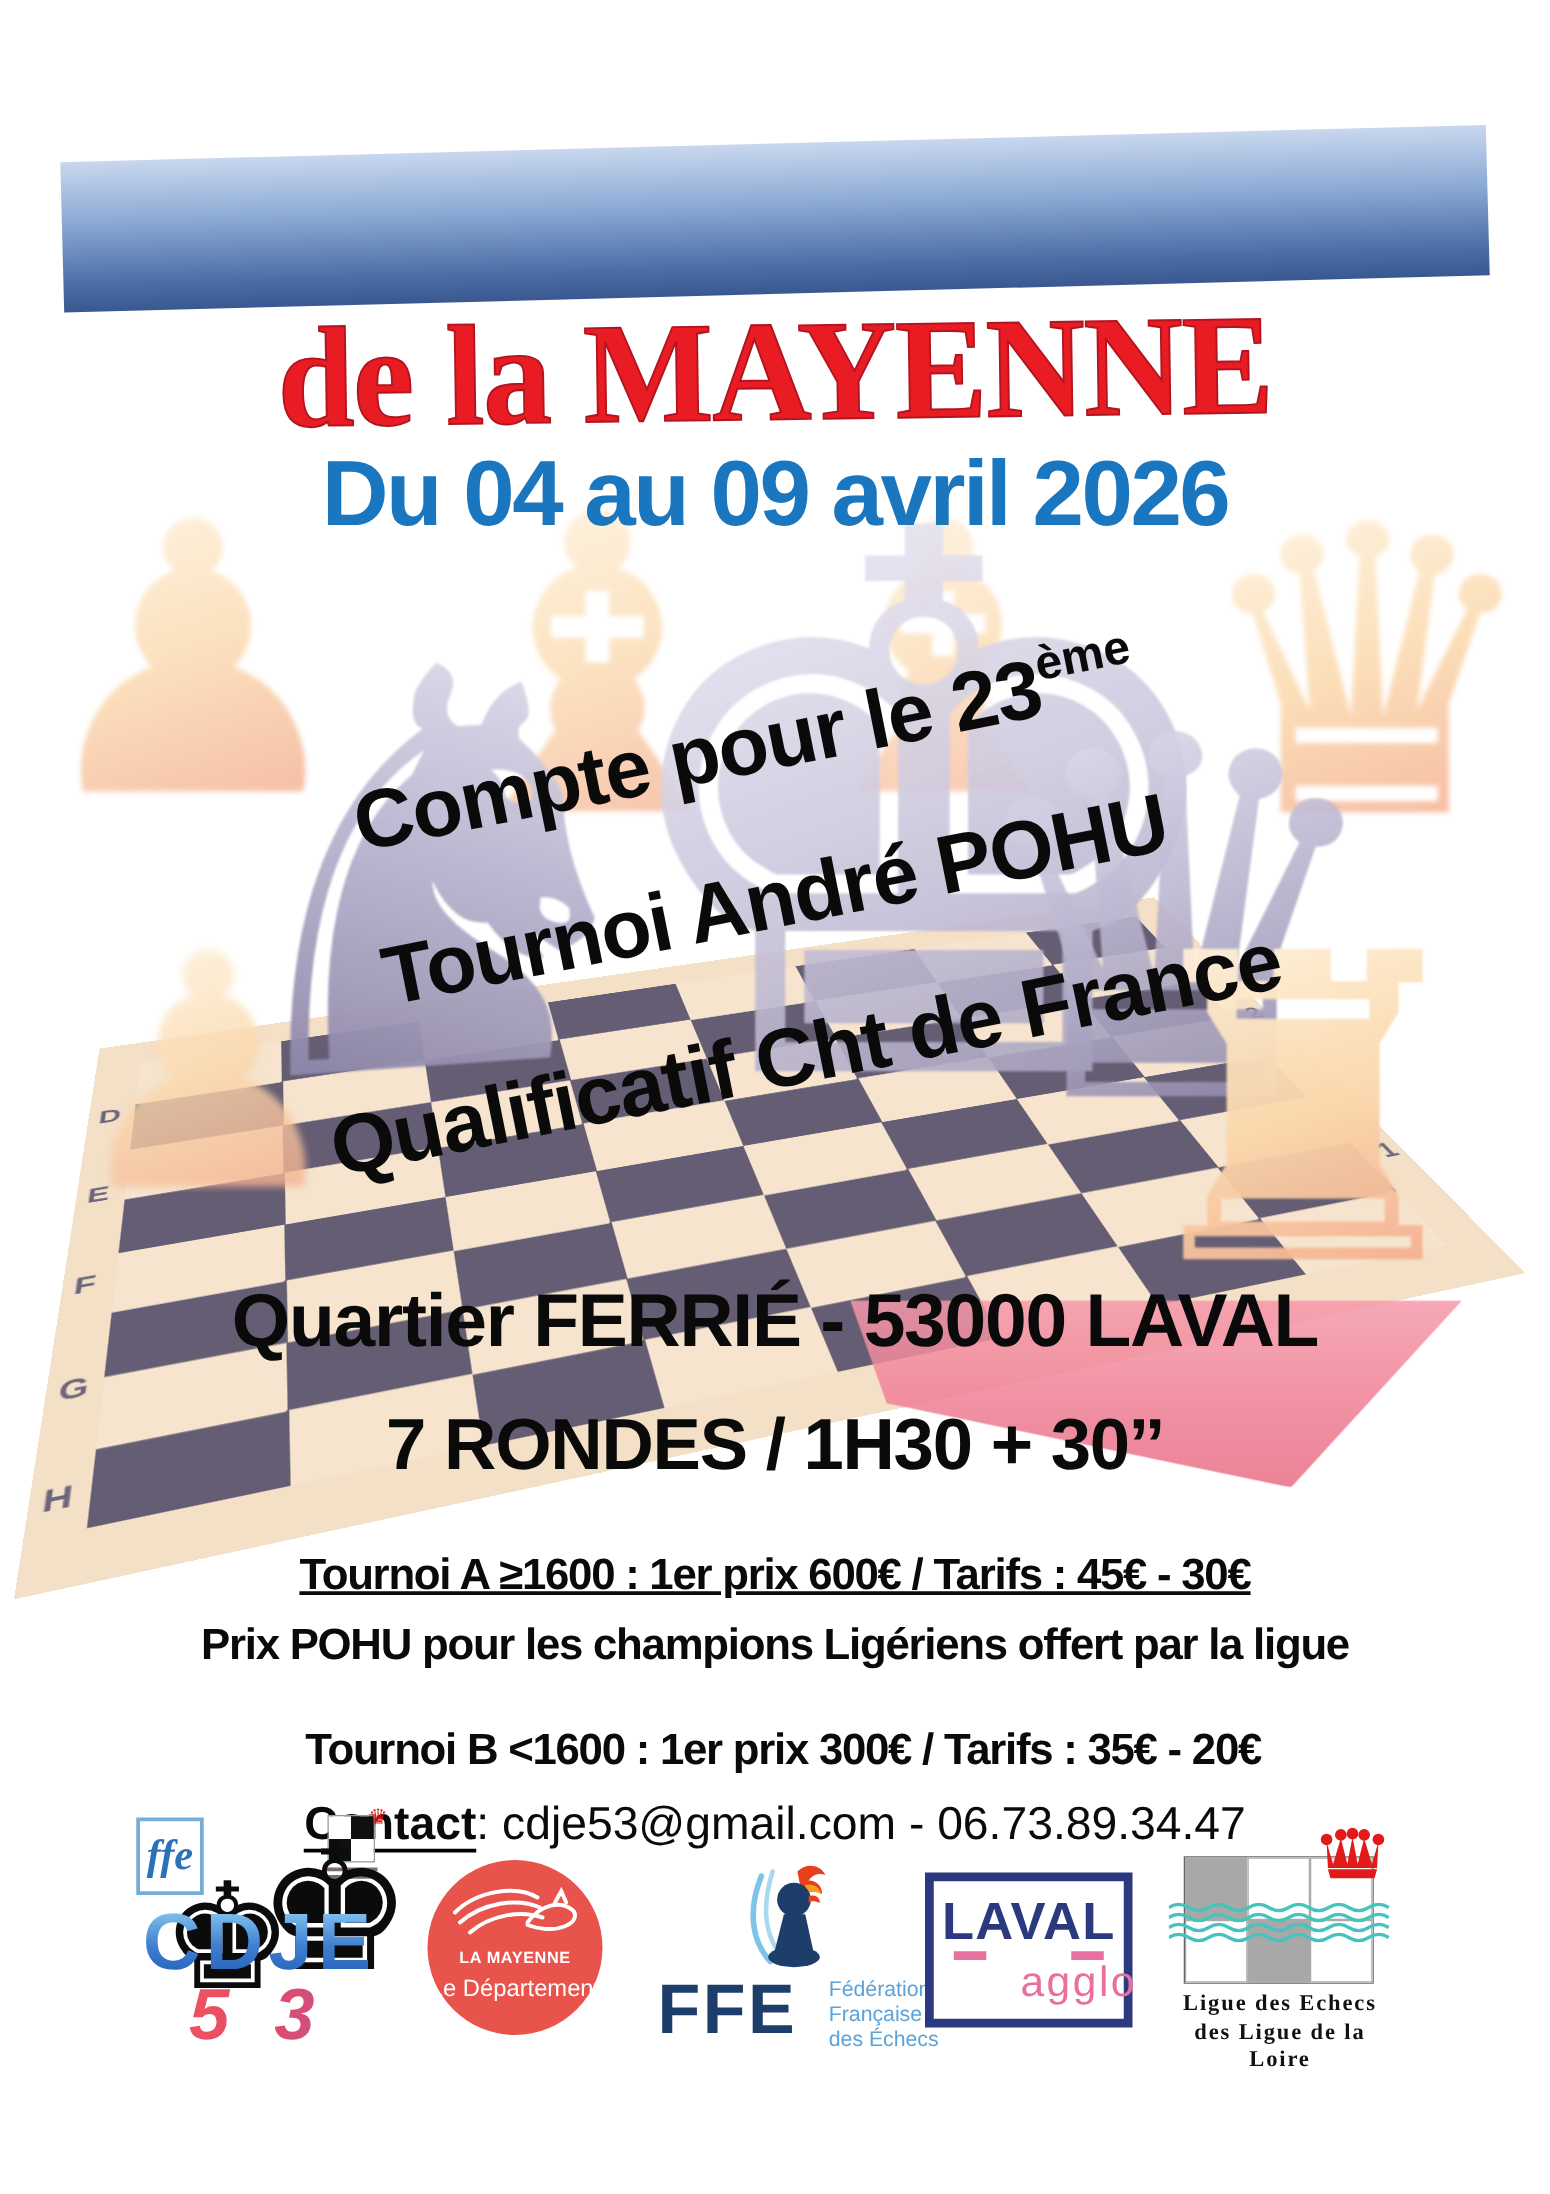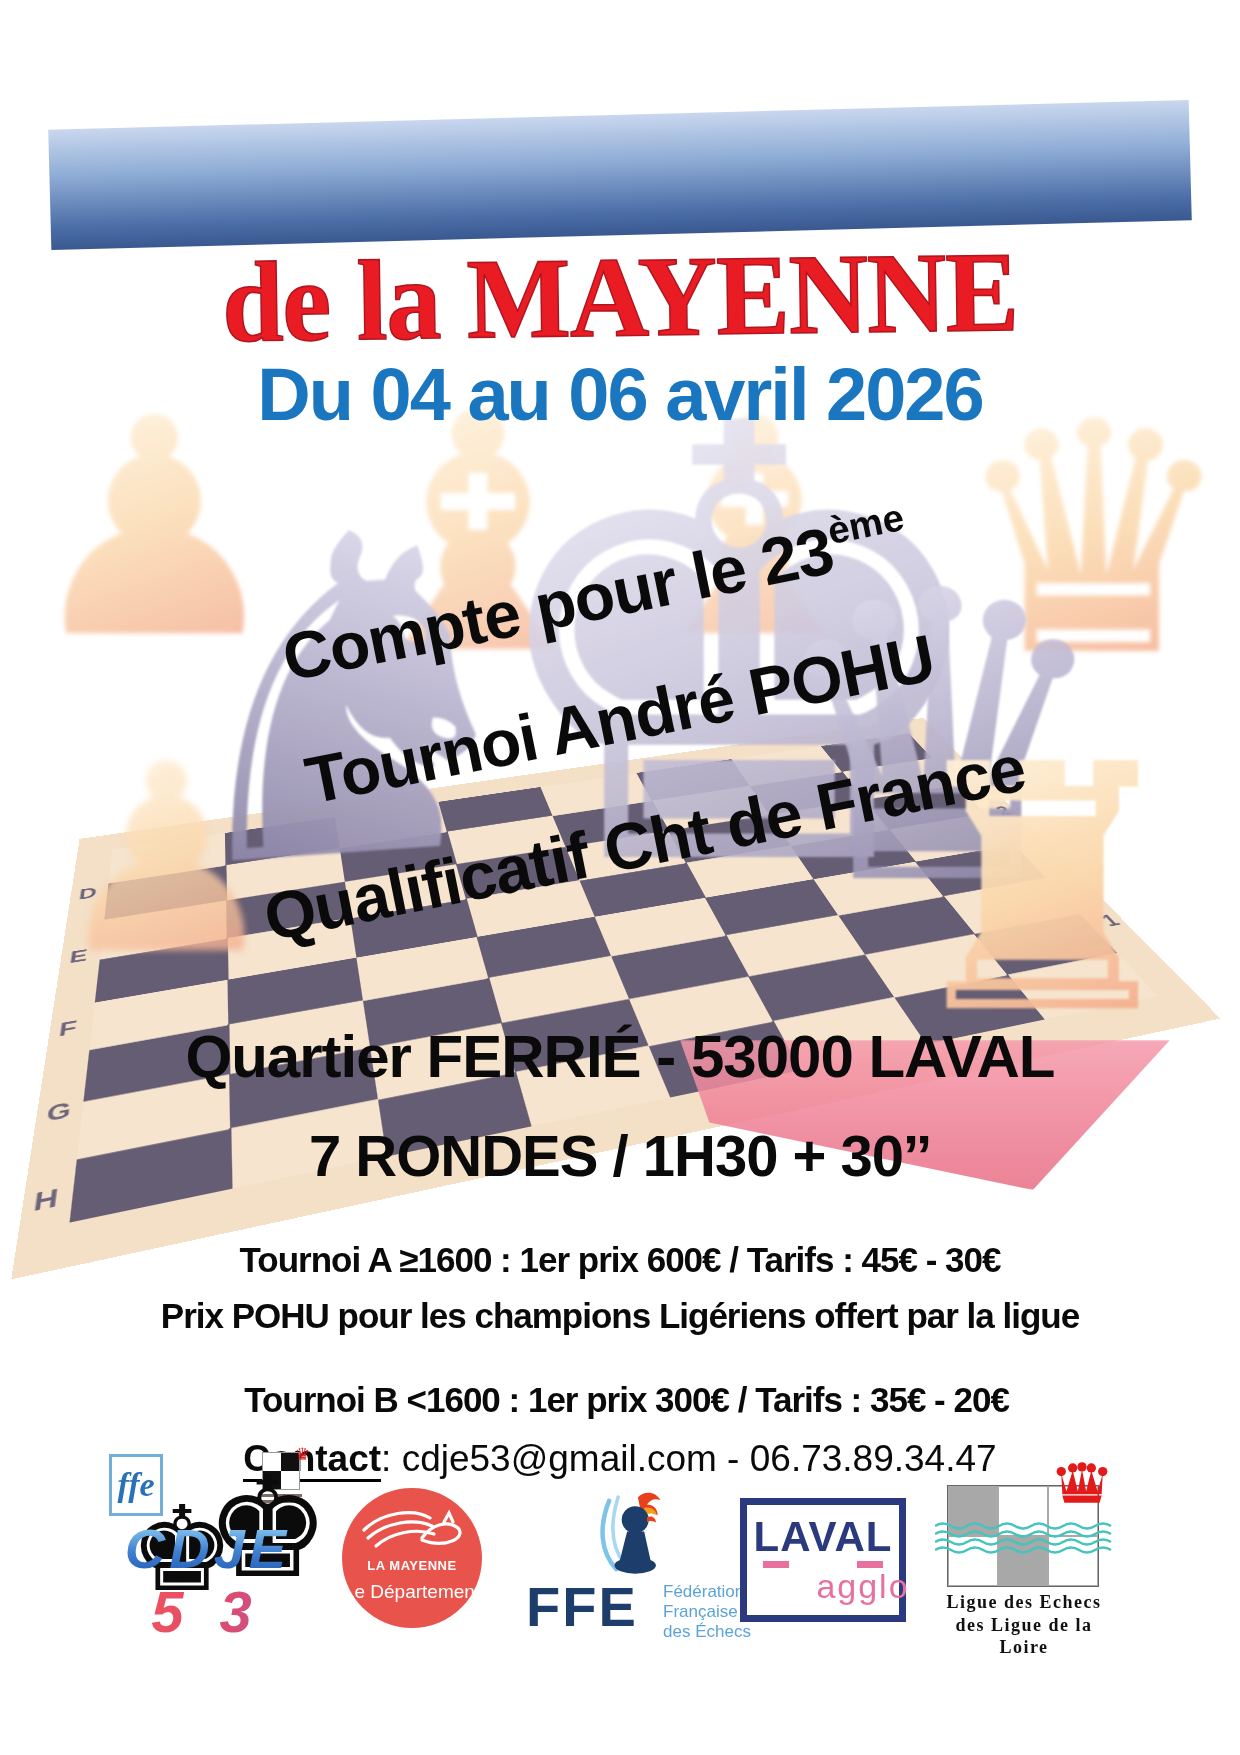--- a/index.html
+++ b/index.html
@@ -60,21 +60,21 @@
     transform:translateX(-50%) rotate(-11.3deg);
     text-align:center;font-weight:bold;font-size:66px;color:#0a0a0a;
     line-height:1.9;letter-spacing:-1px;
   }
   .overlay-rot sup{font-size:0.58em;position:relative;top:-0.12em;letter-spacing:0;}
 
   
   .venue-line{top:1022px;font-size:60px;font-weight:bold;color:#0a0a0a;letter-spacing:-1px;z-index:4;}
   .format-line{top:1122px;font-size:58px;font-weight:bold;color:#0a0a0a;letter-spacing:-1px;z-index:4;}
   .info-line{font-size:35px;font-weight:bold;color:#0a0a0a;letter-spacing:-1px;z-index:4;}
-  .line-a{top:1240px;}
+  .line-a{top:1240px;text-decoration:underline;}
   .line-pohu{top:1296px;}
   .line-b{top:1380px;padding-left:13px;}
   .contact-line{top:1438px;font-size:37px;color:#0a0a0a;z-index:4;}
   .contact-line b{border-bottom:3px solid #000;}
 
   
   .logo{z-index:5;}
 
   
   .cdje-logo{left:105px;top:1450px;width:205px;height:195px;}
@@ -89,21 +89,21 @@
     position:absolute;left:8px;top:2px;width:36px;height:36px;border:1px solid #999;
     background:conic-gradient(#101010 25%,#fff 0 50%,#101010 0 75%,#fff 0) 0 0 / 36px 36px;
   }
   .mini-crown{position:absolute;right:0px;top:-6px;color:#e01b1b;font-size:17px;font-family:"DejaVu Sans",sans-serif;}
   .mini-bar{position:absolute;left:6px;height:3px;background:#5a4a42;opacity:.8;}
   .cdje-king{position:absolute;color:#0b0b0b;font-family:"DejaVu Sans",sans-serif;line-height:1;z-index:2;}
   .cdje-king-left{left:24px;top:40px;font-size:118px;}
   .cdje-king-right{left:100px;top:8px;font-size:140px;}
   .cdje-text{
     position:absolute;top:66px;width:100%;text-align:center;z-index:3;
-    font-style:italic;font-weight:bold;font-size:56px;letter-spacing:4px;
+    font-weight:bold;font-size:64px;letter-spacing:4px;
     background-image:linear-gradient(180deg,#8fd0f5 10%,#3f7fd0 55%,#1e56b0 100%);
   }
   .cdje-num{
     position:absolute;top:128px;width:100%;text-align:center;z-index:3;
     font-style:italic;font-weight:bold;font-size:58px;letter-spacing:36px;padding-left:24px;box-sizing:border-box;
     background-image:linear-gradient(100deg,#f2555d 15%,#e04a6a 55%,#b45a9e 95%);
   }
 
   
   .mayenne-logo{left:342px;top:1488px;width:140px;height:140px;border-radius:50%;background:#e8544c;}
@@ -162,21 +162,21 @@
   <span class="piece cream" style="left:950px;top:-10px;font-size:320px;filter:blur(2px);opacity:.85;">♛</span>
   <span class="piece silver" style="left:150px;top:90px;font-size:440px;transform:scaleX(-1) rotate(4deg);filter:blur(1px);opacity:.95;">♞</span>
   <span class="piece silver-lt" style="left:470px;top:-40px;font-size:600px;filter:blur(1px);opacity:.9;">♚</span>
   <span class="piece silver" style="left:760px;top:150px;font-size:400px;filter:blur(1px);opacity:.9;">♛</span>
   <span class="piece cream" style="left:890px;top:330px;font-size:340px;filter:blur(1px);opacity:.95;">♜</span>
   <span class="piece cream" style="left:50px;top:340px;font-size:260px;filter:blur(3px);opacity:.8;">♟</span>
 </div>
 
 <div class="abs center-line title1 grad-text">7ème OPEN INTERNATIONAL</div>
 <div class="abs center-line title2">de la MAYENNE</div>
-<div class="abs center-line date-line">Du 04 au 06 avril 2026</div>
+<div class="abs center-line date-line">Du 04 au 09 avril 2026</div>
 
 <div class="abs overlay-rot">
   <div><span>Compte pour le 23</span><sup>ème</sup></div>
   <div>Tournoi André POHU</div>
   <div>Qualificatif Cht de France</div>
 </div>
 
 <div class="abs center-line venue-line">Quartier FERRIÉ - 53000 LAVAL</div>
 <div class="abs center-line format-line">7 RONDES / 1H30 + 30’’</div>
 <div class="abs center-line info-line line-a">Tournoi A  ≥1600 : 1er prix 600€ / Tarifs :  45€ - 30€</div>

